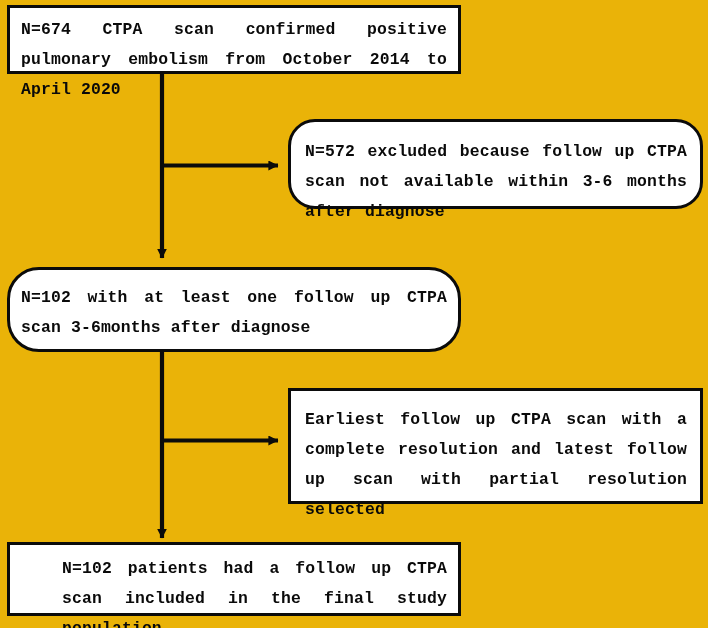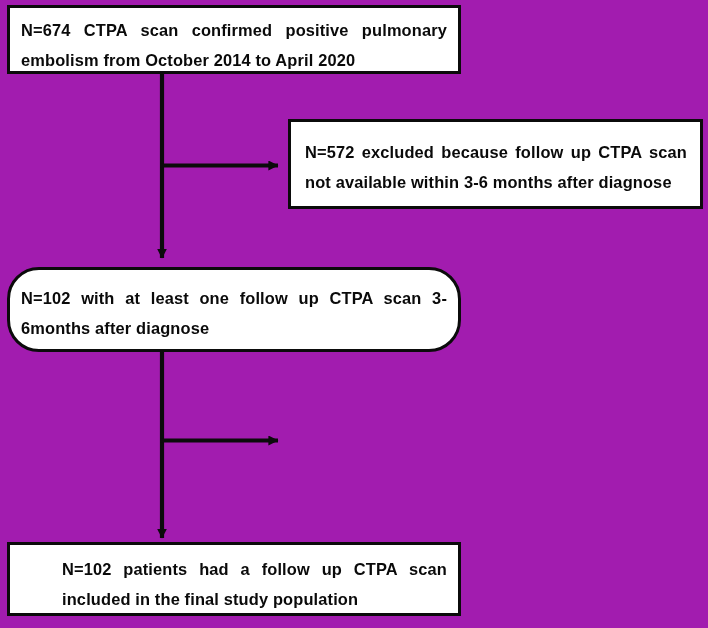--- a/index.html
+++ b/index.html
@@ -5,22 +5,22 @@
 <style>
   html, body {
     margin: 0;
     padding: 0;
     background: #ffffff;
   }
   #canvas {
     position: relative;
     width: 708px;
     height: 628px;
-    background: #a21caf;
-    font-family: Liberation Sans, sans-serif;
+    background: #eab308;
+    font-family: Liberation Mono, monospace;
     overflow: hidden;
   }
   #connector-layer {
     position: absolute;
     left: 0;
     top: 0;
     width: 708px;
     height: 628px;
     pointer-events: none;
   }
@@ -37,21 +37,21 @@
     text-align: justify;
     text-align-last: left;
     -moz-text-align-last: left;
     font-size: 16.4px;
     line-height: 30px;
     letter-spacing: 0.15px;
     white-space: pre-line;
   }
   
   #box-enrolled       { left: 7px;   top: 5px;   width: 454px; height: 69px;  }
-  #box-excluded       { left: 288px; top: 119px; width: 415px; height: 90px;  }
+  #box-excluded       { left: 288px; top: 119px; width: 415px; height: 90px; border-radius: 27px;  }
   #box-eligible       { left: 7px;   top: 267px; width: 454px; height: 85px; border-radius: 32px;  }
   #box-scan-selection { left: 288px; top: 388px; width: 415px; height: 116px; }
   #box-final          { left: 7px;   top: 542px; width: 454px; height: 74px; padding-left: 41px;  }
 
   #box-enrolled .flow-box-text       { padding: 7px 11px 0 11px; }
   #box-excluded .flow-box-text       { padding: 15px 13px 0 14px; }
   #box-eligible .flow-box-text       { padding: 13px 11px 0 11px; }
   #box-scan-selection .flow-box-text { padding: 14px 13px 0 14px; }
   #box-final .flow-box-text          { padding: 9px 11px 0 11px; }
 </style>
@@ -92,18 +92,21 @@
   </div>
 
   <div class="flow-box" id="box-excluded">
     <div class="flow-box-text">N=572 excluded because follow up CTPA scan not available within 3-6 months after diagnose</div>
   </div>
 
   <div class="flow-box" id="box-eligible">
     <div class="flow-box-text">N=102 with at least one follow up CTPA scan 3-6months after diagnose</div>
   </div>
 
+  <div class="flow-box" id="box-scan-selection">
+    <div class="flow-box-text">Earliest follow up CTPA scan with a complete resolution and latest follow up scan with partial resolution selected</div>
+  </div>
 
   <div class="flow-box" id="box-final">
     <div class="flow-box-text">N=102 patients had a follow up CTPA scan included in the final study population</div>
   </div>
 
 </div>
 
 </body></html>

